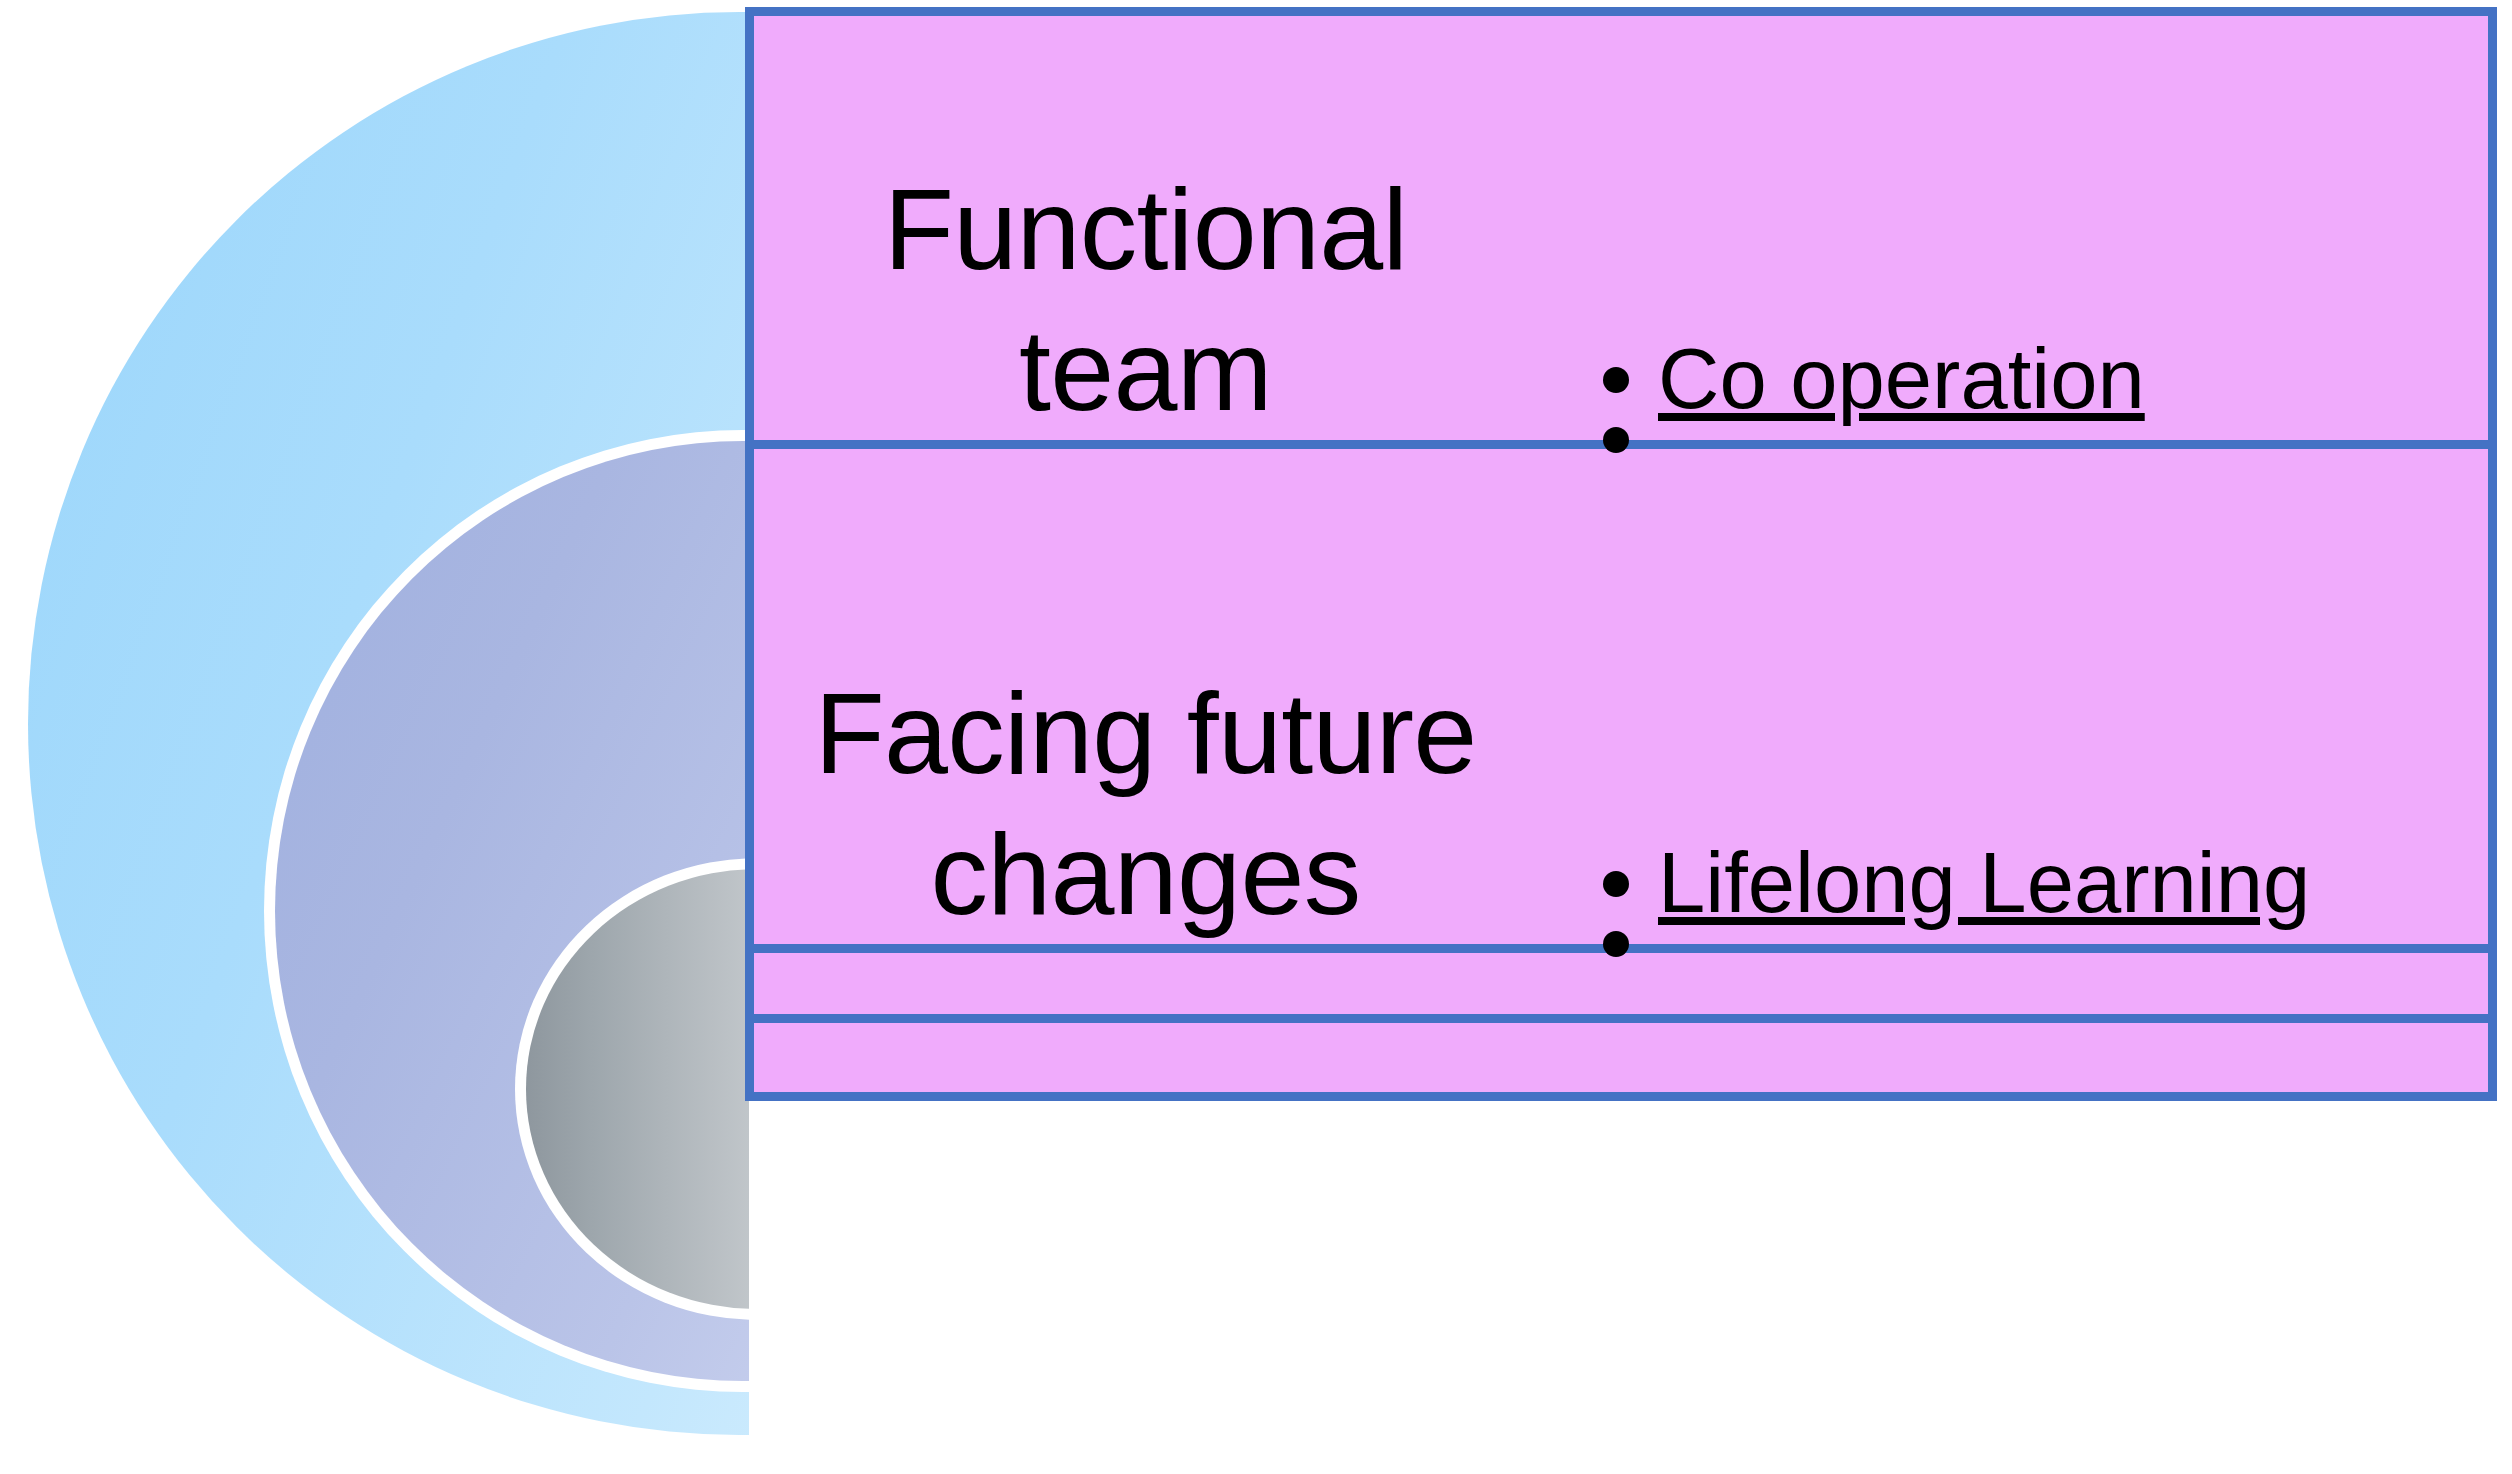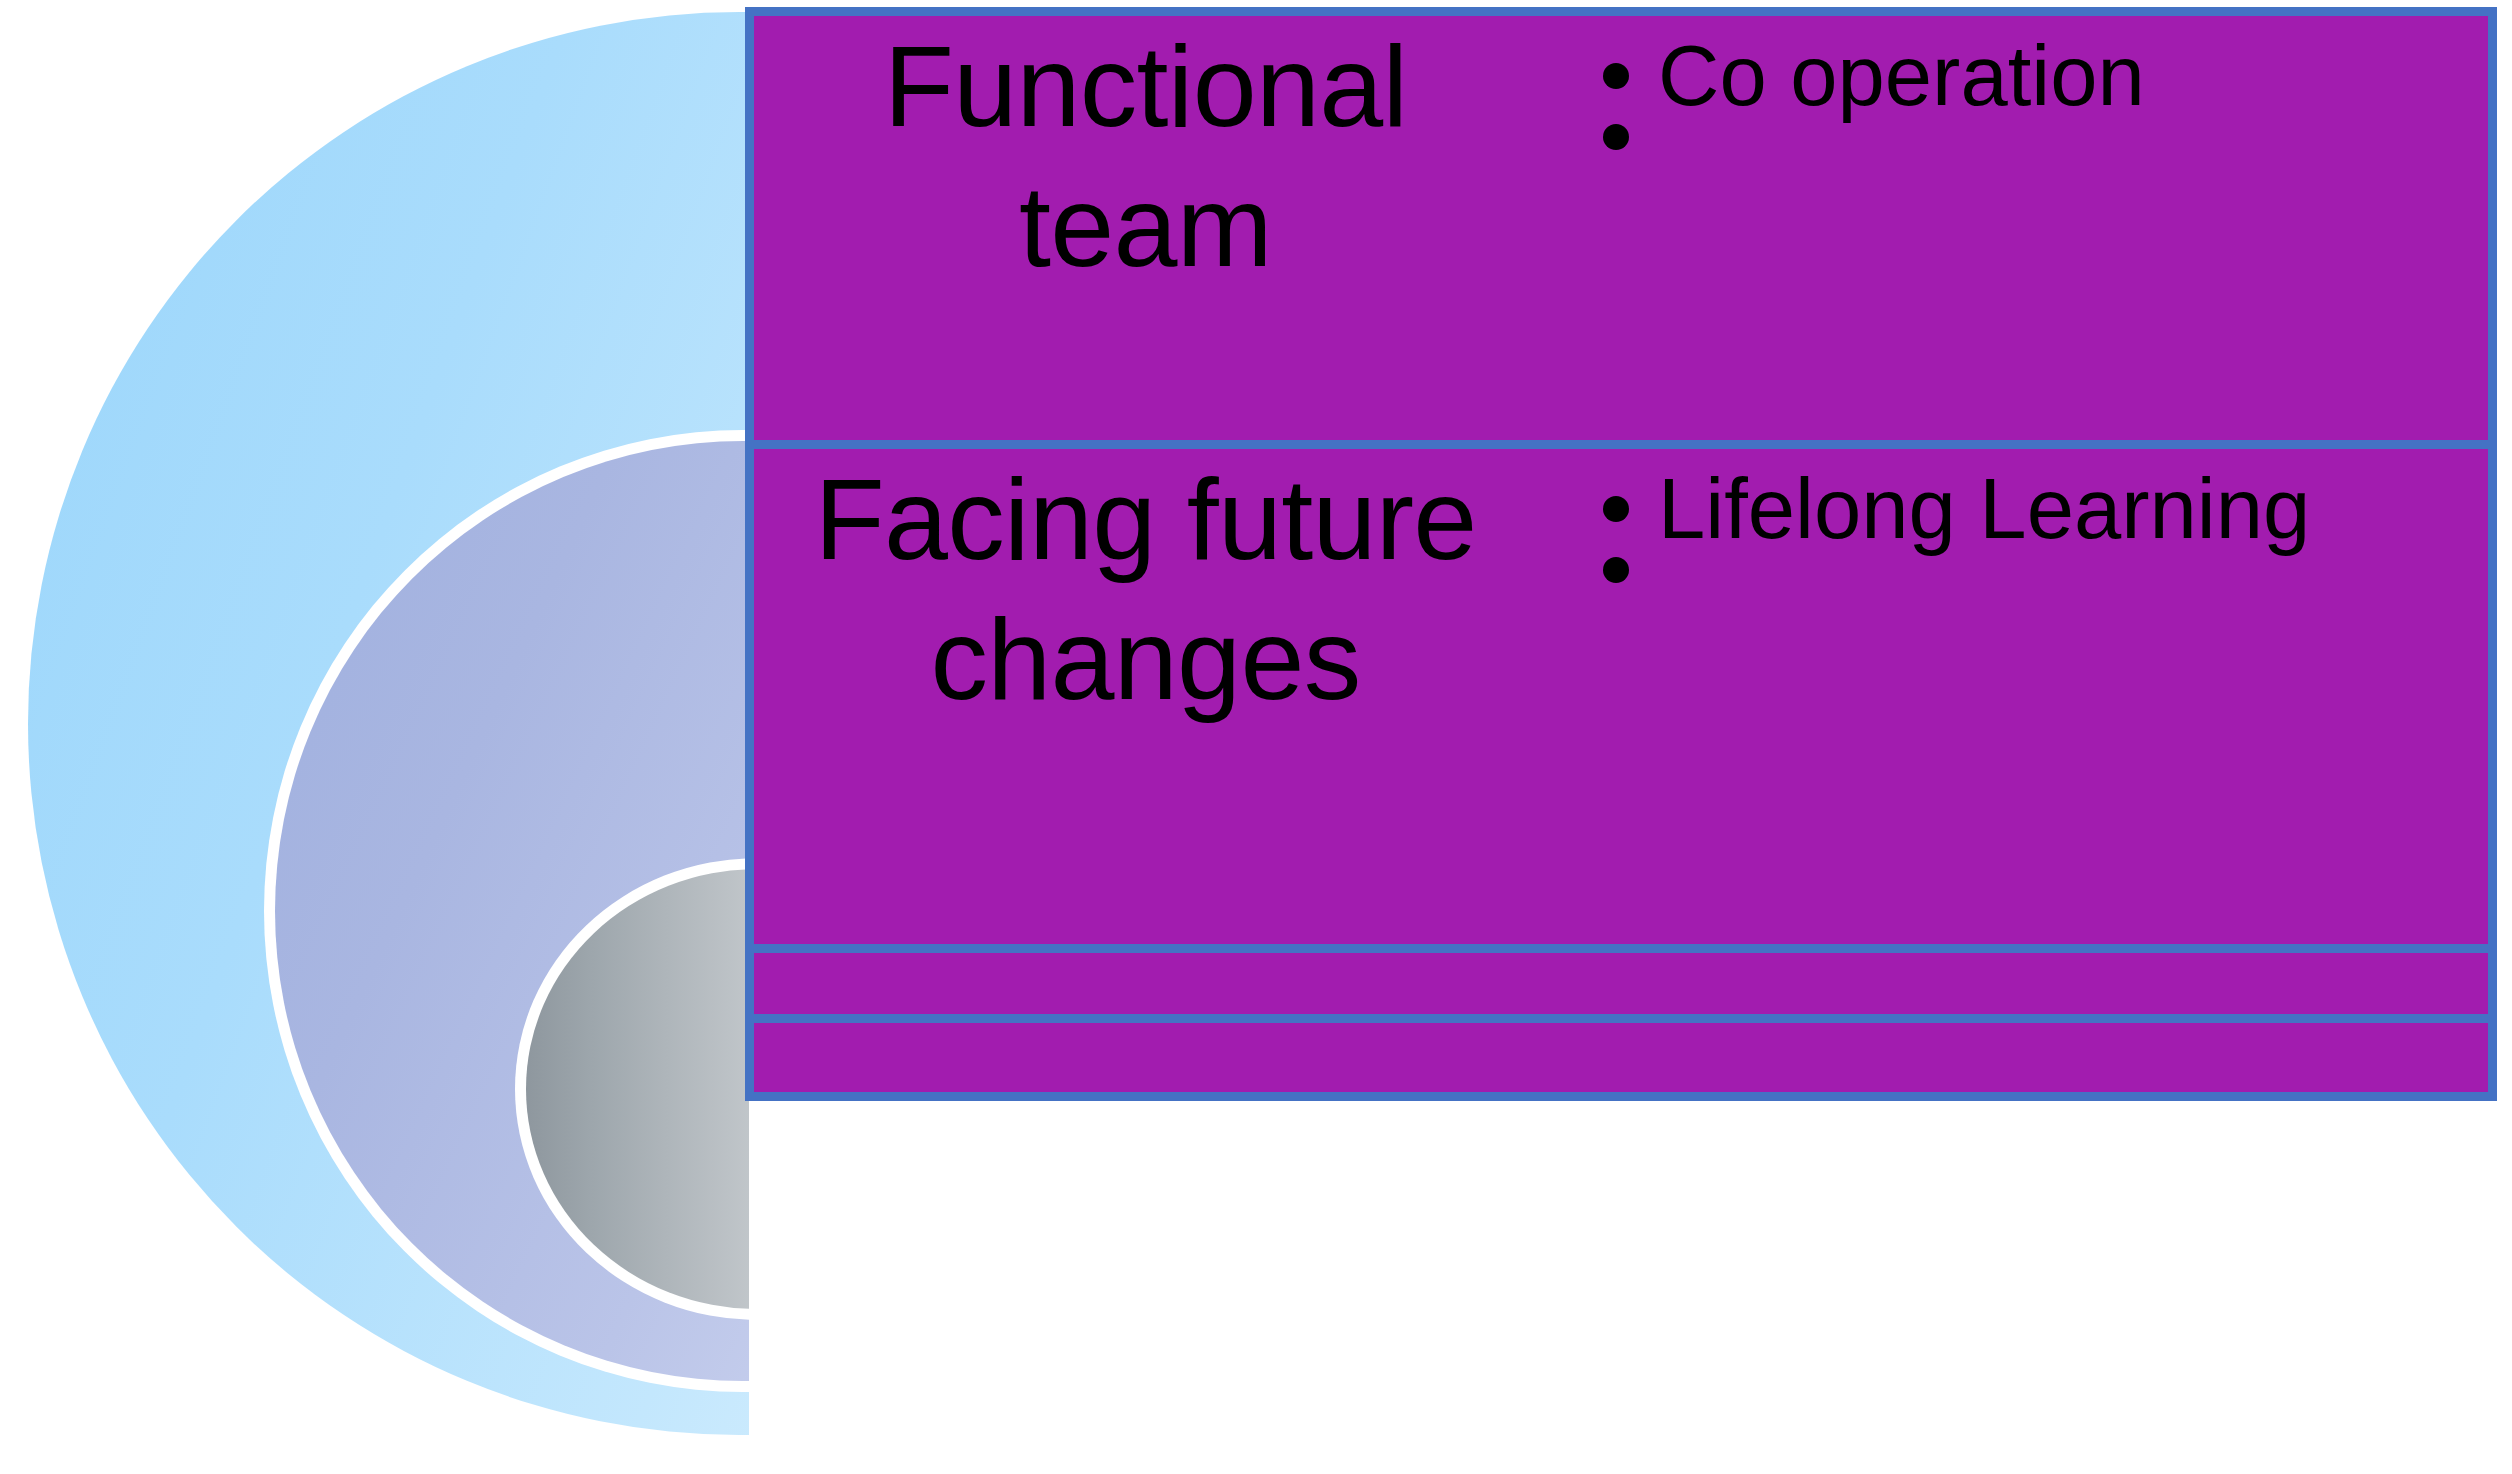--- a/index.html
+++ b/index.html
@@ -60,24 +60,24 @@
     left:745px;top:6.9px;
     width:1752px;
     border-left:9.6px solid var(--bd);
     border-right:9.6px solid var(--bd);
     border-top:9.6px solid var(--bd);
     box-sizing:border-box;
     background:#ffffff;
   }
   .row{
     display:flex;
-    align-items:flex-start;
+    align-items:flex-end;
     box-sizing:border-box;
     border-bottom:9.6px solid var(--bd);
-    background:#a21caf;
+    background:#f0abfc;
   }
   .row-1{height:433px;}
   .row-2{height:446px;}
   .row-3{height:504px;}
   .row-4{height:70px;}
   .row-5{height:78px;}
 
   .cell-title{
     width:783px;
     flex:0 0 783px;
@@ -95,20 +95,21 @@
     font-weight:400;
     letter-spacing:-0.7px;
   }
   .cell-list{
     flex:1 1 auto;
     box-sizing:border-box;
     padding-left:62px;
     padding-right:21px;
     display:flex;
     align-items:center;
+    text-decoration:underline;
   }
   .bullets{
     list-style:none;
     margin:0;padding:0;
     width:100%;
   }
   .bullets li{
     position:relative;
     padding-left:59px;
     font-size:85px;

